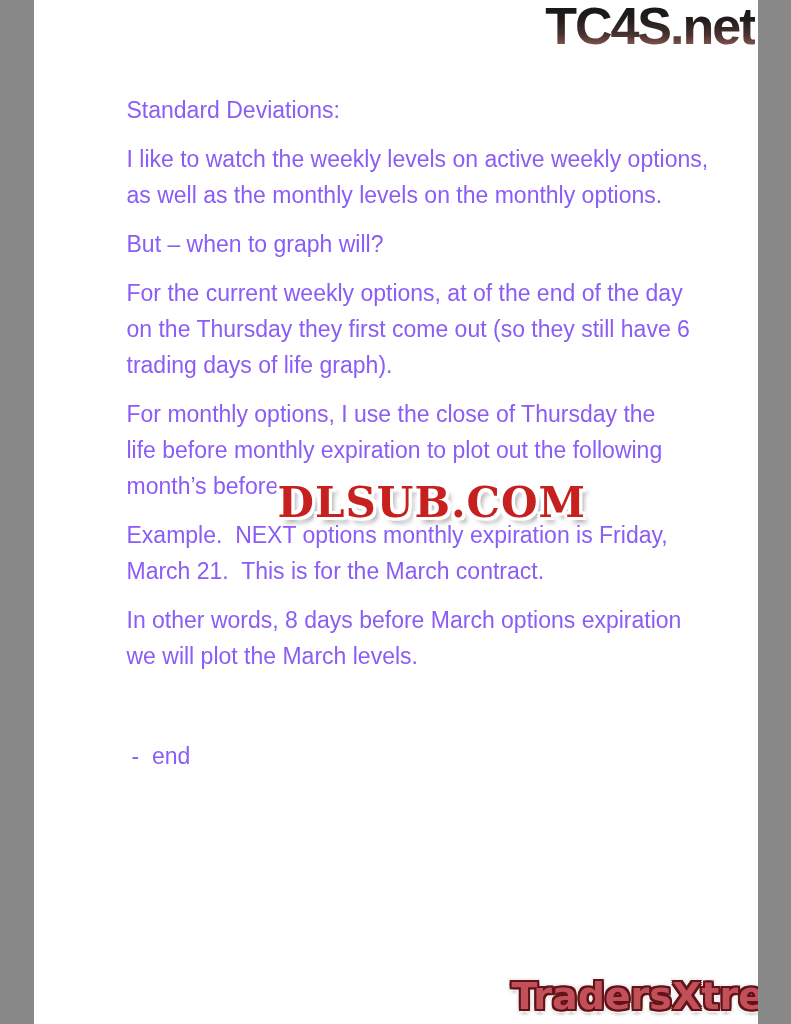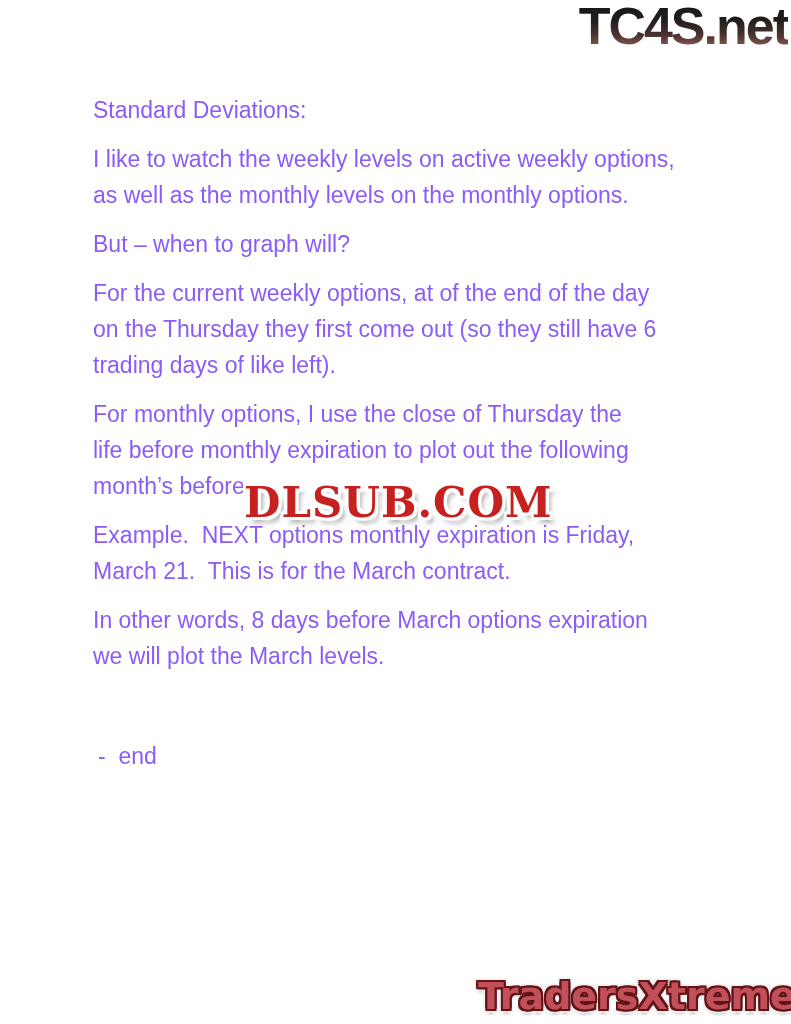--- a/index.html
+++ b/index.html
@@ -1,21 +1,21 @@
 <!DOCTYPE html>
 <html><head>
 <meta charset="utf-8">
 <style>
   * { margin: 0; padding: 0; box-sizing: border-box; }
   html, body { background: #888; }
   body { font-family: "Liberation Sans", sans-serif; }
 
   .page {
     position: relative;
-    width: 791px;
+    width: 724px;
     height: 1024px;
     background: #ffffff;
     overflow: hidden;
     margin: 0 auto;
   }
 
   
   .doc {
     position: absolute;
     left: 93px;
@@ -106,21 +106,21 @@
       <span class="line">as well as the monthly levels on the monthly options.</span>
     </p>
 
     <p class="para">
       <span class="line">But – when to graph will?</span>
     </p>
 
     <p class="para">
       <span class="line">For the current weekly options, at of the end of the day</span>
       <span class="line">on the Thursday they first come out (so they still have 6</span>
-      <span class="line">trading days of like left).</span>
+      <span class="line">trading days of life graph).</span>
     </p>
 
     <p class="para">
       <span class="line">For monthly options, I use the close of Thursday the</span>
       <span class="line">life before monthly expiration to plot out the following</span>
       <span class="line">month’s before.</span>
     </p>
 
 
     <p class="para">

